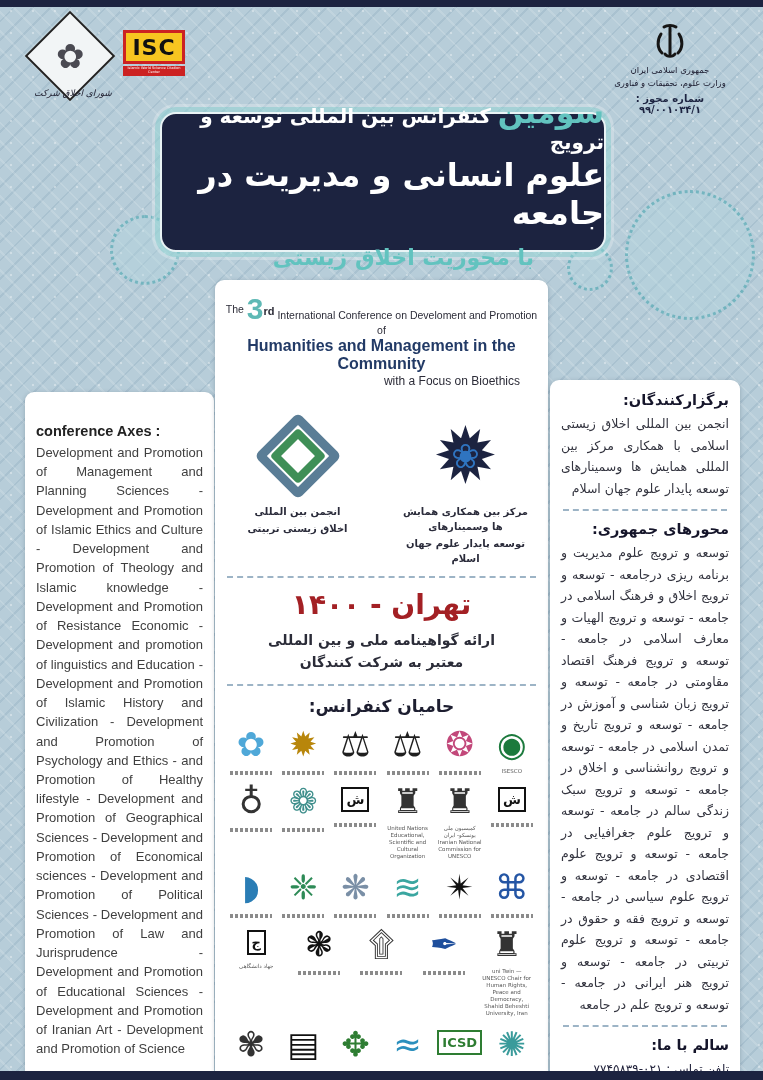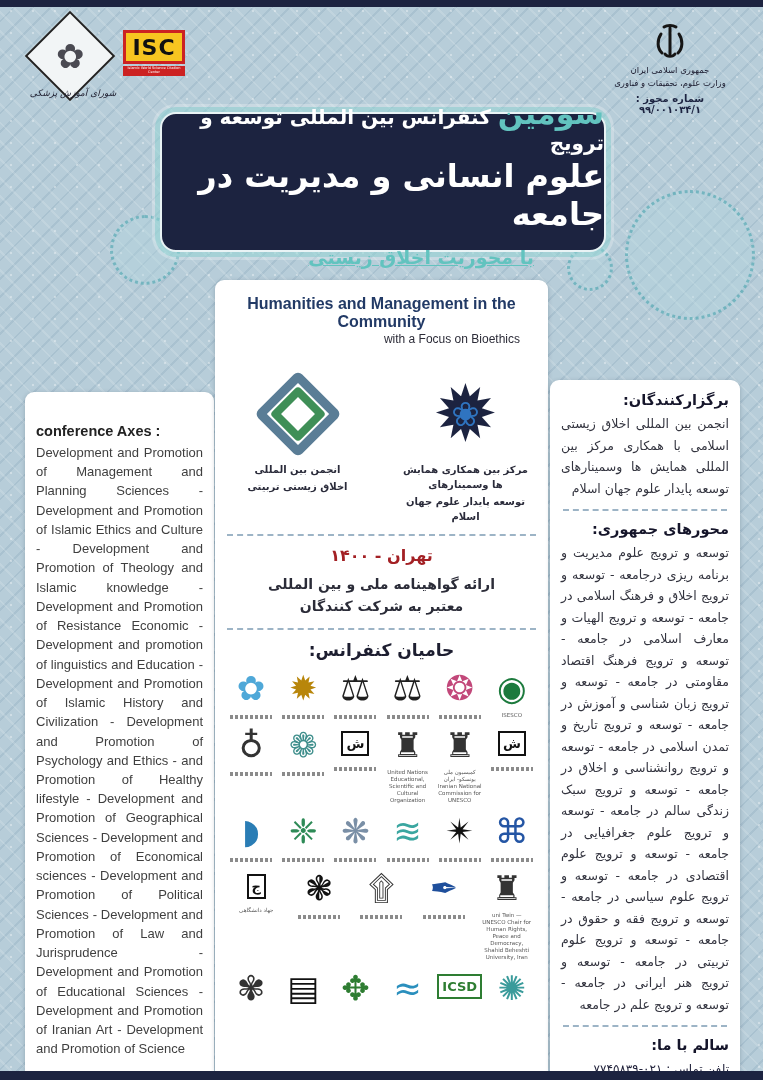--- a/index.html
+++ b/index.html
@@ -39,21 +39,21 @@
 
   
   .banner{ position:absolute; left:160px; top:112px; width:446px; height:140px;
     background:#1c2340; border-radius:16px;
     border:2px solid #e9f3f5; box-shadow:0 0 0 5px rgba(98,195,191,.35), 0 0 0 8px rgba(255,255,255,.25);
     display:flex; flex-direction:column; justify-content:center; align-items:center;
     direction:rtl; z-index:3; }
   .banner .b1{ color:#fff; font-size:20px; font-weight:bold; }
   .banner .b1 .accent{ color:#62c3bf; font-size:30px; }
   .banner .b2{ color:#fff; font-size:32px; font-weight:bold; margin-top:2px; }
-  .banner .b3{ color:#62c3bf; font-size:19px; font-weight:bold; margin-top:13px; align-self:flex-start; padding-right:70px;text-decoration:underline; }
+  .banner .b3{ color:#62c3bf; font-size:22px; font-weight:bold; margin-top:13px; align-self:flex-start; padding-right:70px; }
 
   .swirl{ position:absolute; border:3px dotted rgba(64,160,170,.55); border-radius:50%;
     background:rgba(177,216,224,.35); z-index:1; }
   .s1{ right:8px; top:190px; width:130px; height:130px; }
   .s2{ left:110px; top:215px; width:70px; height:70px; }
   .s3{ right:150px; top:245px; width:46px; height:46px; }
 
   
   .card{ position:absolute; background:#fff; border-radius:9px 9px 0 0; box-shadow:0 1px 4px rgba(30,50,70,.25); z-index:4; }
   .left-card{ left:25px; top:392px; width:189px; height:679px; padding:12px 11px; }
@@ -79,21 +79,21 @@
 
   .org-logos{ display:flex; justify-content:center; gap:38px; margin-top:22px; }
   .org{ width:130px; text-align:center; }
   .org-art{ position:relative; height:92px; display:flex; align-items:center; justify-content:center; }
   .sq1{ position:absolute; width:62px; height:62px; border:9px solid #5a7d96; transform:rotate(45deg); border-radius:6px;}
   .sq2{ position:absolute; width:40px; height:40px; border:8px solid #3f8f57; transform:rotate(45deg); border-radius:4px;}
   .star-big{ position:absolute; font-size:78px; color:#1c2340; line-height:1; }
   .star-in{ position:absolute; font-size:34px; color:#2f74c0; line-height:1; }
   .org-cap{ font-size:10px; font-weight:bold; color:#2a2b3a; direction:rtl; line-height:1.5; margin-top:2px;}
 
-  .city{ text-align:center; font-size:16px; font-weight:bold; color:#a32024; direction:rtl; margin-top:6px; }
+  .city{ text-align:center; font-size:28px; font-weight:bold; color:#a32024; direction:rtl; margin-top:6px; }
   .site{ text-align:center; font-size:26px; font-weight:bold; color:#2e3192; letter-spacing:3px; margin-top:6px;
          font-family:"Liberation Sans", sans-serif; }
   .cert{ width:250px; margin:8px auto 0; text-align:center; font-size:14px; font-weight:bold; color:#2b2c38;
          direction:rtl; line-height:1.6; }
 
   .sp-heading{ text-align:center; font-size:17px; font-weight:bold; color:#1d1e30; direction:rtl; margin:4px 0 6px; }
   .sp-row{ display:flex; justify-content:space-around; align-items:flex-start; margin-bottom:4px; }
   .sp-item{ width:52px; display:flex; flex-direction:column; align-items:center; }
   .sp-glyph{ font-size:34px; line-height:44px; height:44px; }
   .sp-glyph.boxed{ font-size:13px; font-weight:bold; border:2px solid currentColor; padding:4px 3px; line-height:1;
@@ -104,21 +104,21 @@
 </style>
 </head>
 <body>
 
 <div class="poster">
   <div class="strip top"></div>
 
   <div class="univ-seal">
     <span>✿</span>
   </div>
-  <div class="univ-caption">شورای آموزش پزشکی</div>
+  <div class="univ-caption">شورای اخلاق شرکت</div>
   <div class="isc-badge">ISC</div>
   <div class="isc-sub">Islamic World Science Citation Center</div>
 
   <div class="emblem-group">
     <svg class="emblem-ic" width="44" height="44" viewBox="0 0 44 44">
       <g fill="none" stroke="#151515" stroke-width="3" stroke-linecap="round">
         <path d="M22 8 L22 34"></path>
         <path d="M13 14 C9 20 9 28 14 33"></path>
         <path d="M31 14 C35 20 35 28 30 33"></path>
         <path d="M17 34 C19 37 25 37 27 34"></path>
@@ -143,20 +143,25 @@
     <div class="b3">با محوریت اخلاق زیستی</div>
   </div>
 
   <section class="card left-card">
     <div class="axes-heading">conference Axes :</div>
     <div class="axes-body">Development and Promotion of Management and Planning Sciences - Development and Promotion of Islamic Ethics and Culture - Development and Promotion of Theology and Islamic knowledge - Development and Promotion of Resistance Economic - Development and promotion of linguistics and Education - Development and Promotion of Islamic History and Civilization - Development and Promotion of Psychology and Ethics - and Promotion of Healthy lifestyle - Development and Promotion of Geographical Sciences - Development and Promotion of Economical sciences - Development and Promotion of Political Sciences - Development and Promotion of Law and Jurisprudence - Development and Promotion of Educational Sciences - Development and Promotion of Iranian Art - Development and Promotion of Science</div>
   </section>
 
   <section class="card center-card">
     <div class="en-title">
+      <div class="en-l1">
+        <span class="the">The</span>
+        <span class="big3">3</span><sup>rd</sup>
+        <span>International Conference on Develoment and Promotion of</span>
+      </div>
       <div class="en-l2">Humanities and Management in the Community</div>
       <div class="en-l3">with a Focus on Bioethics</div>
     </div>
 
     <div class="org-logos">
       <div class="org">
         <div class="org-art">
           <div class="sq1"></div>
           <div class="sq2"></div>
         </div>

